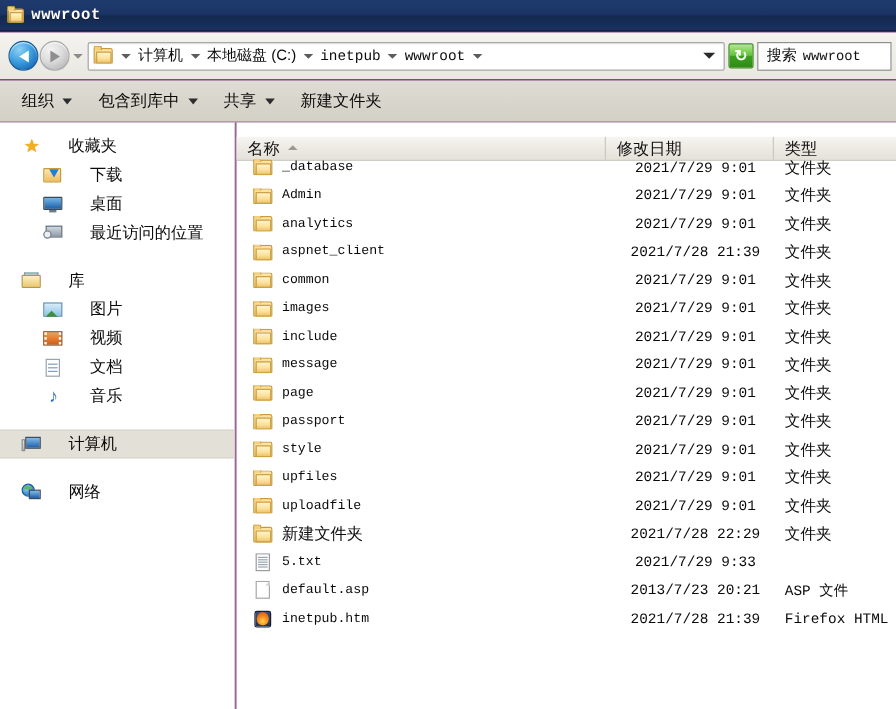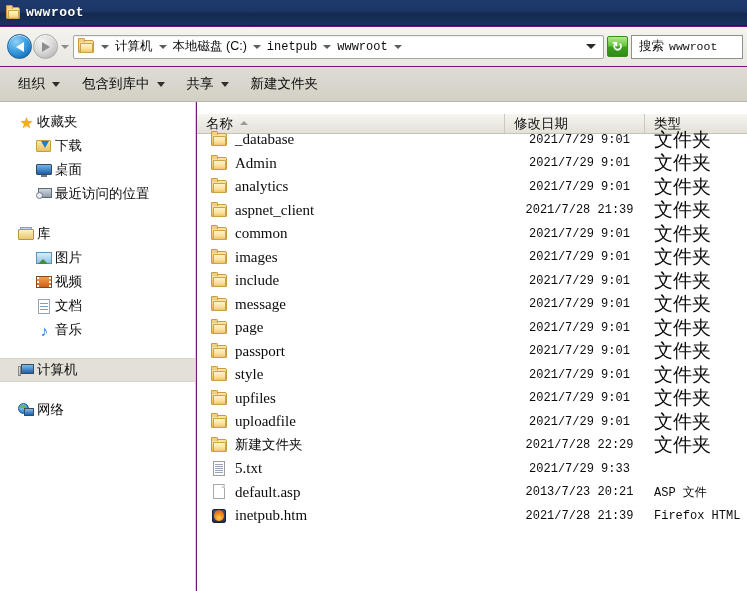--- a/index.html
+++ b/index.html
@@ -170,21 +170,21 @@
     overflow: hidden;
   }
   .navgroup { padding-top: 8px; }
   .navrow {
     height: 24px; display: flex; align-items: center;
     font-size: 13.5px; color: #0b0b0b; white-space: nowrap;
   }
   .navrow.root { padding-left: 18px; }
   .navrow.child { padding-left: 36px; }
   .navrow.sel { background: #e3e0d7; border-top: 1px solid #d8d5cb; border-bottom: 1px solid #d8d5cb; }
-  .navrow .nlabel { margin-left: 2px; }
+  .navrow .nlabel { margin-left: 22px; }
   .navspace { height: 16px; }
 
   
   .ico { width: 17px; height: 15px; flex: 0 0 auto; position: relative; display: inline-block; }
   .ico-star {
     color: #f2b01e; font-size: 15px; line-height: 15px; text-align: center;
     text-shadow: 0 0 1px #c98b0b;
   }
   .ico-dl .fd { position: absolute; left: 0; top: 1px; width: 15px; height: 12px;
     background: linear-gradient(to bottom,#fde7a8,#edc063); border: 1px solid #c99a3e; border-radius: 1px; }
@@ -254,29 +254,29 @@
   .rows { position: absolute; left: 0; top: 26px; width: 550px; height: 463px; }
   .frow {
     height: 23.5px; display: flex; align-items: center;
     font-size: 12.5px; color: #0a0a0a;
   }
   .c-name {
     width: 308px; display: flex; align-items: center; padding-left: 14px;
     overflow: hidden; white-space: nowrap;
   }
   .c-name .nm {
-    margin-left: 8px; font-family: Liberation Serif, serif; font-size: 15px;
+    margin-left: 8px; font-family: Liberation Mono, monospace; font-size: 11px;
   }
   .c-name .nm.cjk { font-family: "Liberation Sans", sans-serif; font-size: 13.5px; }
   .c-date {
     width: 140px; font-family: "Liberation Mono", monospace; font-size: 12px;
     white-space: nowrap; text-align: center; padding-left: 9px;
   }
   .c-type {
-    width: 102px; padding-left: 9px; font-size: 19px; white-space: nowrap;
+    width: 102px; padding-left: 9px; font-size: 13px; white-space: nowrap;
   }
   .c-type.mono { font-family: "Liberation Mono", monospace; font-size: 12px; }
 
   
   .fico { width: 16px; height: 16px; position: relative; flex: 0 0 auto; display: inline-block; }
   .fico-txt .pg { position: absolute; left: 2px; top: 0px; width: 12px; height: 15px;
     background: #fdfdfd; border: 1px solid #9c9c9c; }
   .fico-txt .ln { position: absolute; left: 4px; width: 8px; height: 1px; background: #9aa6b2; }
   .fico-blank .pg { position: absolute; left: 2px; top: 0px; width: 12px; height: 15px;
     background: #ffffff; border: 1px solid #a8a8a8; }

